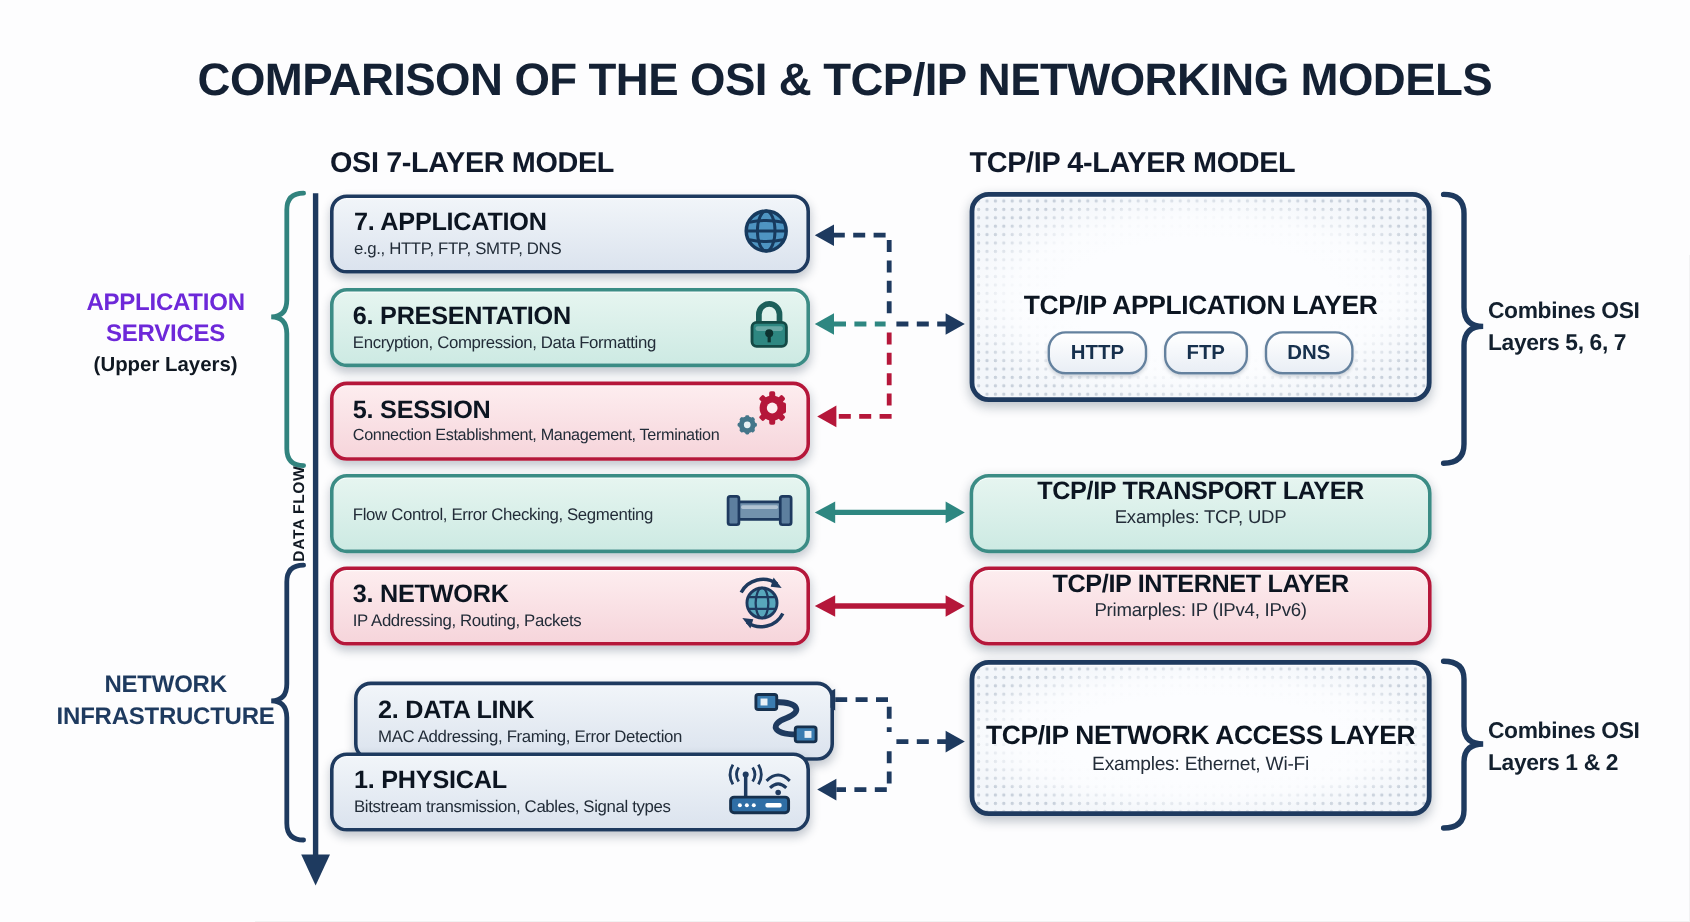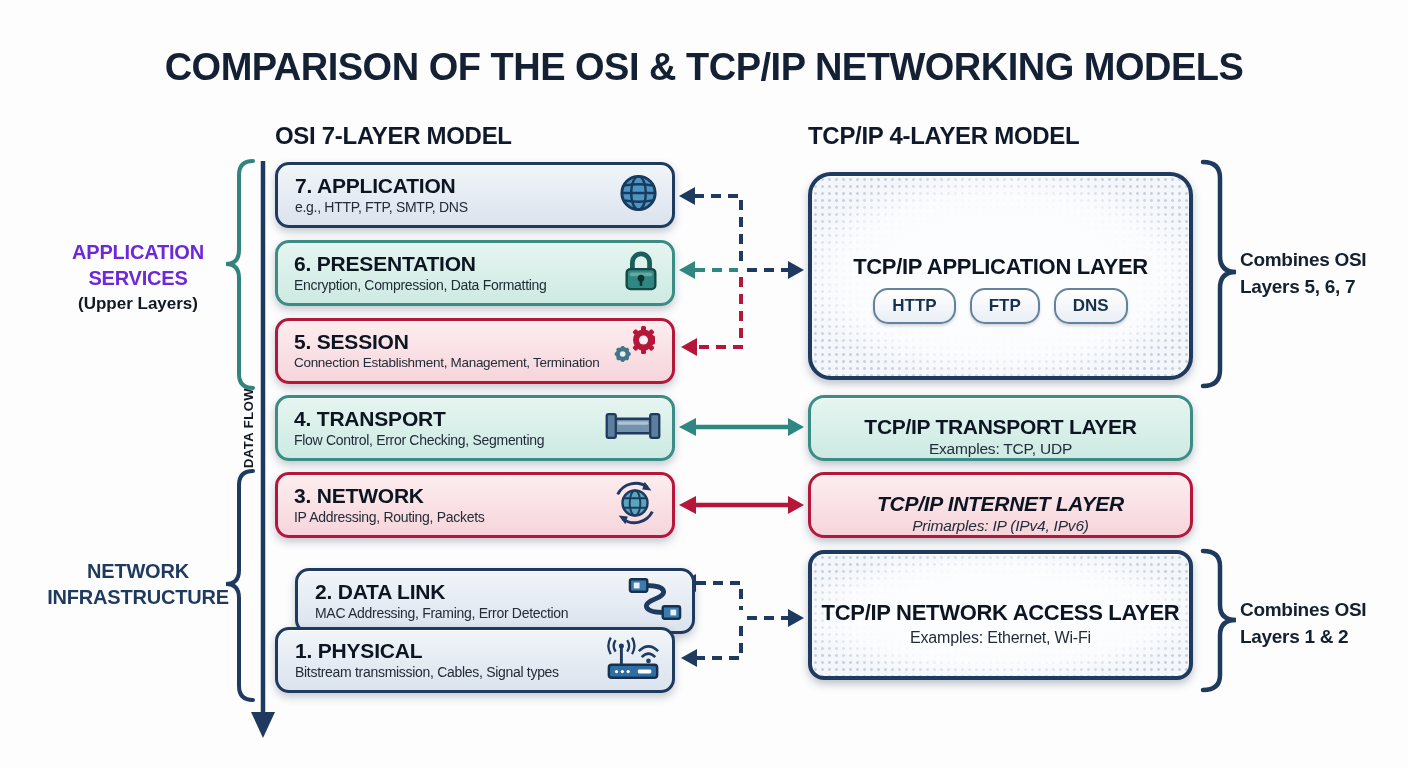--- a/index.html
+++ b/index.html
@@ -46,21 +46,21 @@
     background-color:#f3f6fa;
     background-image:
       radial-gradient(ellipse 72% 68% at 50% 50%, #fcfdff 42%, rgba(252,253,255,.9) 58%, rgba(252,253,255,0) 80%),
       radial-gradient(circle, rgba(30,58,95,.20) 1.1px, rgba(30,58,95,0) 1.7px);
     background-size:100% 100%, 7px 7px;
   }
   .tbox.teal{border:3.5px solid #3b8c85;background:linear-gradient(#e6f5f0,#cdeae3);}
   .tbox.red {border:3.5px solid #b5173a;background:linear-gradient(#fdedef,#f6d5db);}
   .tbox .tt{font-size:22px;font-weight:800;color:#0c1521;letter-spacing:-.3px;}
   .tbox .td{font-size:16px;font-weight:500;color:#232d39;letter-spacing:-.2px;margin-top:3px;}
-  .tbox.small{height:66px;display:flex;flex-direction:column;justify-content:flex-end;}
+  .tbox.small{height:66px;display:flex;flex-direction:column;justify-content:flex-start;}
   .tbox.small .tt{font-size:21px;}
   .tbox.small .td{font-size:15.5px;margin-top:1px;}
   .pills{margin-top:8px;display:flex;justify-content:center;gap:14px;}
   .pill{
     display:inline-block;border:2px solid #64819e;border-radius:15px;
     background:linear-gradient(#ffffff,#e9eef5);
     padding:6px 17px;font-size:17px;font-weight:700;color:#16304d;
     box-shadow:0 2px 3px rgba(23,42,66,.18);
   }
   
@@ -214,21 +214,20 @@
           <rect x="11" y="22" width="3.4" height="5" rx="1.2" fill="#44768a" transform="rotate(-45 12.7 30)"></rect>
           <rect x="11" y="33" width="3.4" height="5" rx="1.2" fill="#44768a" transform="rotate(-45 12.7 30)"></rect>
           <circle cx="12.7" cy="30" r="7" fill="#44768a"></circle>
           <circle cx="12.7" cy="30" r="2.8" fill="#e8f0f3"></circle>
         </g>
       </svg>
     </span>
   </div>
 
   <div class="abs layer teal" style="top:395px;">
-    <div class="lt">4. TRANSPORT</div>
     <div class="ld">Flow Control, Error Checking, Segmenting</div>
     <span class="icon">
       <svg width="58" height="38" viewBox="0 0 64 40">
         <rect x="12" y="12" width="40" height="16" rx="2.5" fill="#7292ad" stroke="#1e3a5f" stroke-width="2.5"></rect>
         <rect x="3" y="7" width="10" height="26" rx="2" fill="#5d7f9e" stroke="#1e3a5f" stroke-width="2.5"></rect>
         <rect x="51" y="7" width="10" height="26" rx="2" fill="#5d7f9e" stroke="#1e3a5f" stroke-width="2.5"></rect>
         <rect x="15" y="15" width="34" height="3.5" rx="1.5" fill="rgba(255,255,255,0.45)"></rect>
       </svg>
     </span>
   </div>
@@ -276,35 +275,35 @@
         <circle cx="46" cy="27" r="2.4" fill="#1e3a5f"></circle>
         <rect x="5" y="31" width="50" height="13.5" rx="3" fill="#2f6ea5" stroke="#16304d" stroke-width="2.5"></rect>
         <circle cx="13" cy="38" r="1.7" fill="#ffffff"></circle>
         <circle cx="19" cy="38" r="1.7" fill="#ffffff"></circle>
         <circle cx="25" cy="38" r="1.7" fill="#ffffff"></circle>
         <rect x="35" y="36" width="14" height="4" rx="1.5" fill="#ffffff"></rect>
       </svg>
     </span>
   </div>
 
-  <div class="abs tbox paper" style="top:172px;height:208px;border-radius:23px;">
+  <div class="abs tbox paper" style="top:160px;height:175px;">
     <div class="tt" style="margin-top:78px;">TCP/IP APPLICATION LAYER</div>
     <div class="pills">
       <span class="pill">HTTP</span>
       <span class="pill">FTP</span>
       <span class="pill">DNS</span>
     </div>
   </div>
 
   <div class="abs tbox teal small" style="top:395px;">
     <div class="tt">TCP/IP TRANSPORT LAYER</div>
     <div class="td">Examples: TCP, UDP</div>
   </div>
 
-  <div class="abs tbox red small" style="top:472px;font-style:italic;">
+  <div class="abs tbox red small" style="top:472px;">
     <div class="tt">TCP/IP INTERNET LAYER</div>
     <div class="td">Primarples: IP (IPv4, IPv6)</div>
   </div>
 
   <div class="abs tbox paper" style="top:550px;height:130px;">
     <div class="tt" style="margin-top:46px;">TCP/IP NETWORK ACCESS LAYER</div>
     <div class="td">Examples: Ethernet, Wi-Fi</div>
   </div>
 
 </div>

